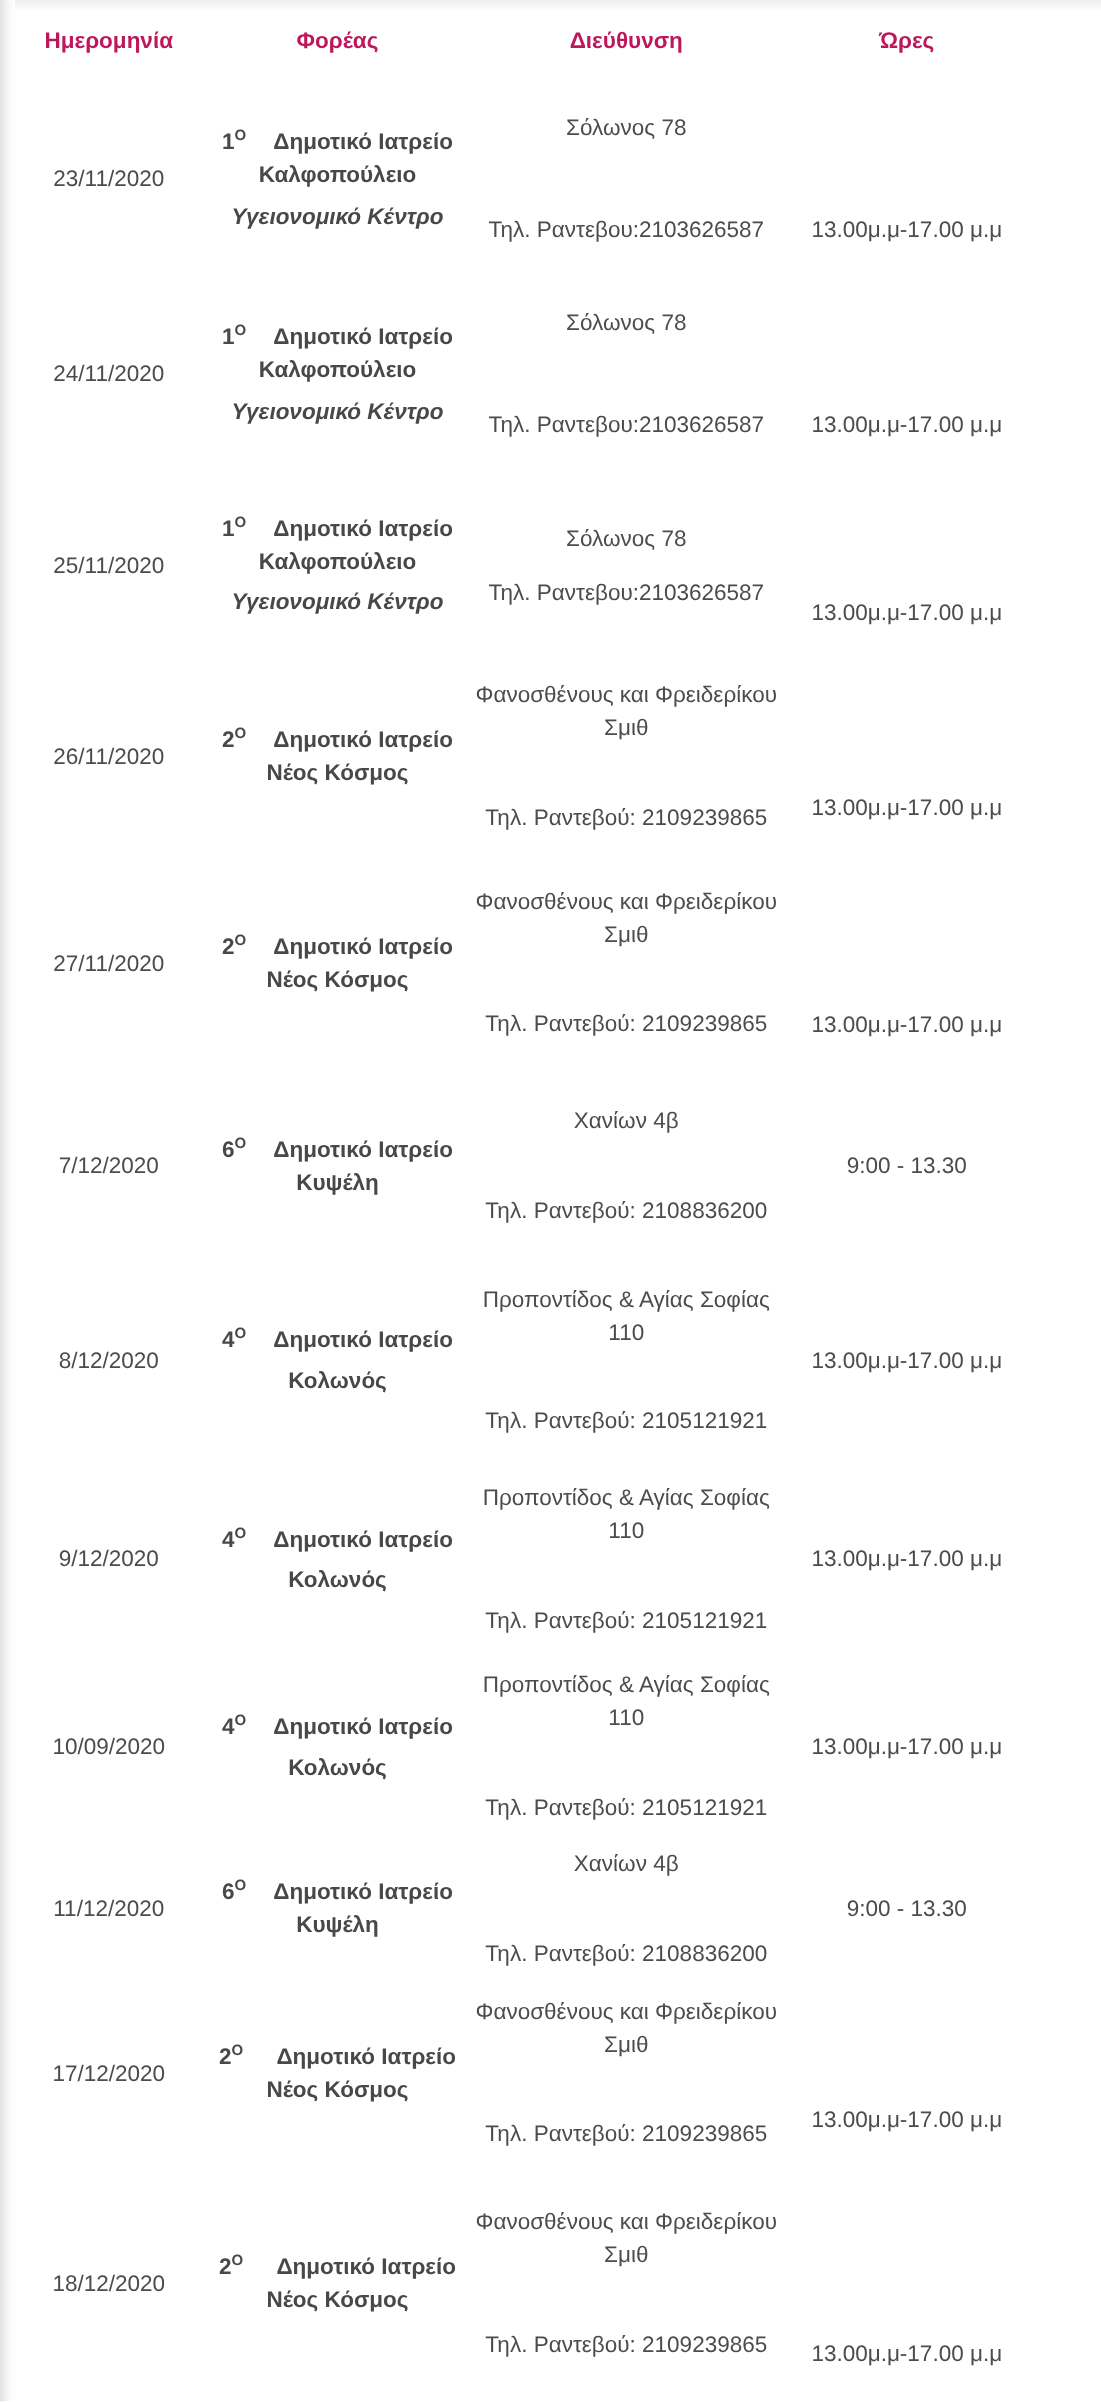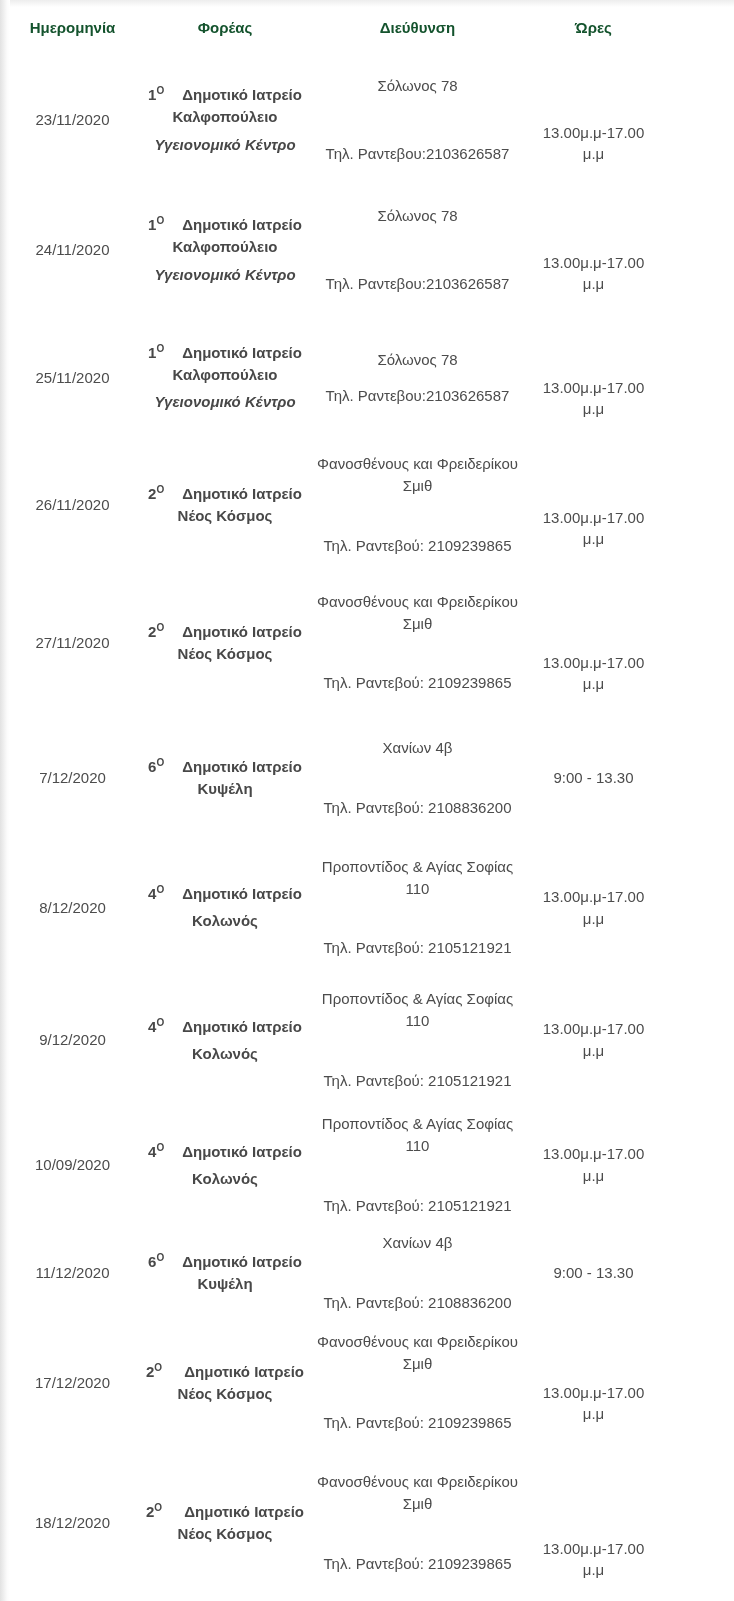--- a/index.html
+++ b/index.html
@@ -27,23 +27,23 @@
     box-sizing: border-box;
   }
   .c {
     display: flex; flex-direction: column;
     align-items: center; justify-content: center;
     text-align: center;
     font-size: 15px;
     line-height: 1.45;
     box-sizing: border-box;
   }
-  .hours { padding-right: 77px; }
+  .hours { padding-right: 55px; }
   .head { height: 55px; }
-  .head .c { font-weight: bold; color: #14532d; font-size: 15px; }
+  .head .c { font-weight: bold; color: #be185d; font-size: 15px; }
   .b { font-weight: bold; color: #484848; }
   .oline sup {
     font-weight: bold; color: #484848;
     font-size: 10px; line-height: 0; vertical-align: super;
   }
   .nm { margin-left: 18px; }
   .osub { }
   .osub + .osub { margin-top: 6px; font-style: italic; }
   .r6 .osub, .r7 .osub, .r8 .osub { margin-top: 5px; }
   .addr .phone { margin-top: 38px; }

